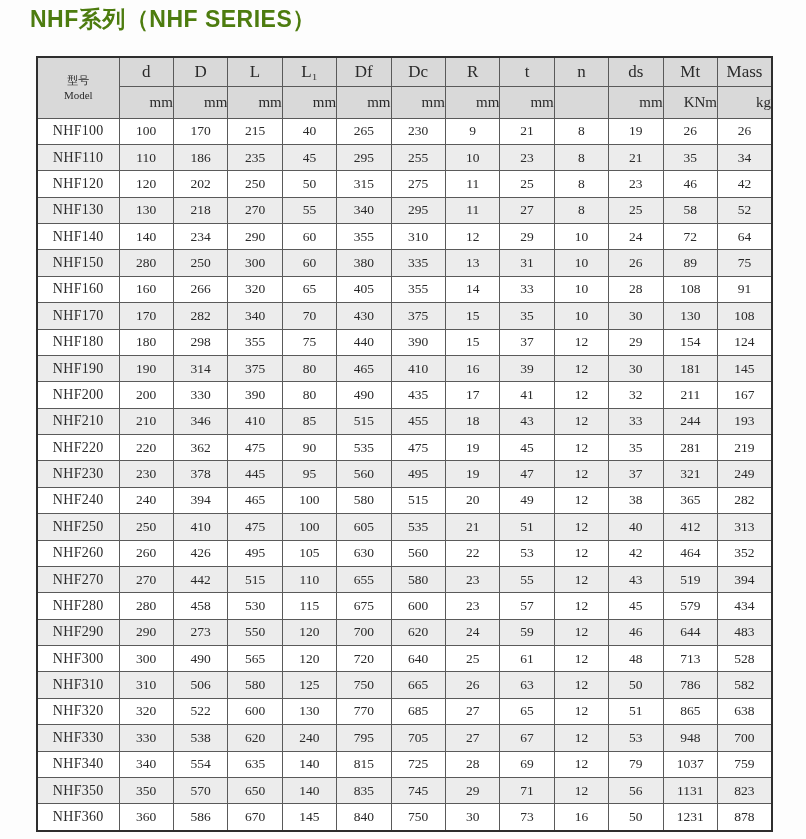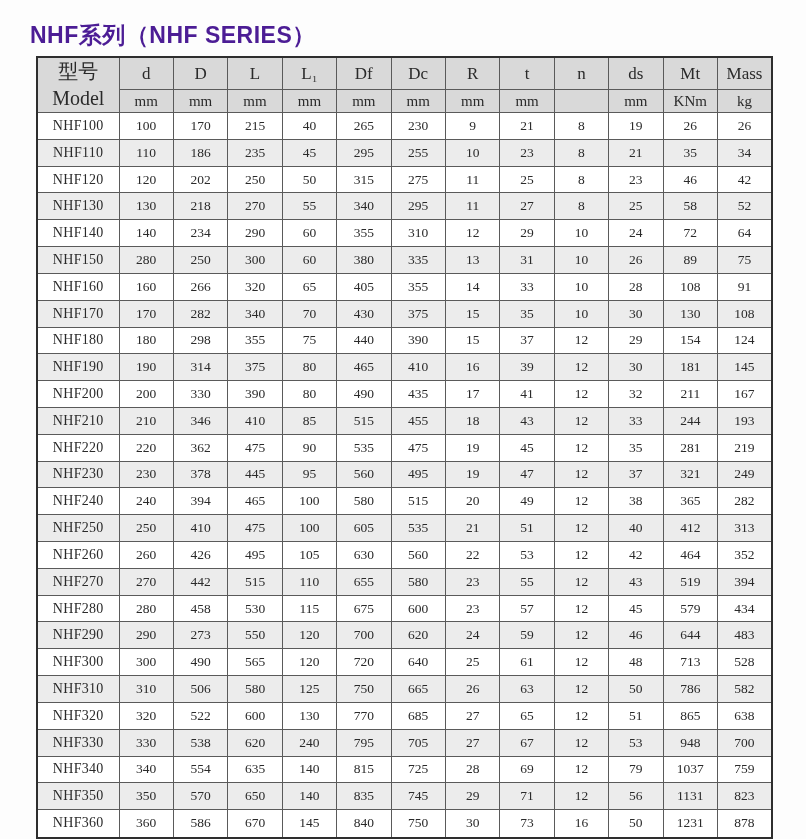--- a/index.html
+++ b/index.html
@@ -12,26 +12,26 @@
   }
   .page {
     position: relative;
     width: 806px;
     height: 839px;
     background: #fdfdfd;
   }
   .page-title {
     position: absolute;
     left: 30px;
-    top: 20px;
+    top: 4px;
     font-family: "Liberation Sans", sans-serif;
     font-weight: bold;
     font-size: 23px;
     letter-spacing: 0.5px;
-    color: #4c1d95;
+    color: #4d7c0f;
     white-space: nowrap;
   }
   .spec-table {
     position: absolute;
     left: 36px;
     top: 56px;
     width: 737px;
     height: 776px;
     border-collapse: collapse;
     table-layout: fixed;
@@ -42,30 +42,31 @@
     border: 1px solid #5a5a5a;
     text-align: center;
     vertical-align: middle;
     color: #2a2a2a;
     padding: 0;
     overflow: hidden;
   }
   .spec-table col.model-col { width: 82px; }
   thead th { background: #d9d9d9; font-weight: normal; }
   th.model-head {
-    font-size: 20px;
+    font-size: 11px;
     line-height: 1.35;
   }
   th.col-label {
     font-size: 17px;
     height: 29px;
   }
   th.col-unit {
     font-size: 15px;
-    height: 20px;
+    height: 32px;
+    text-align: right;
   }
   td.model-cell {
     font-size: 14px;
     letter-spacing: 0.3px;
     text-align: center;
   }
   td.value-cell {
     font-size: 13.5px;
   }
   tbody tr.stripe td { background: #ececec; }

